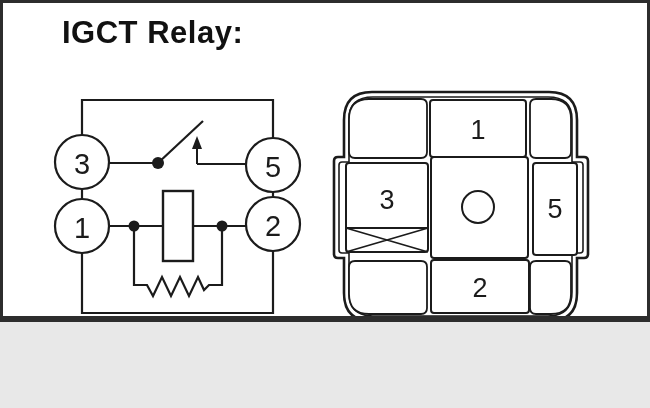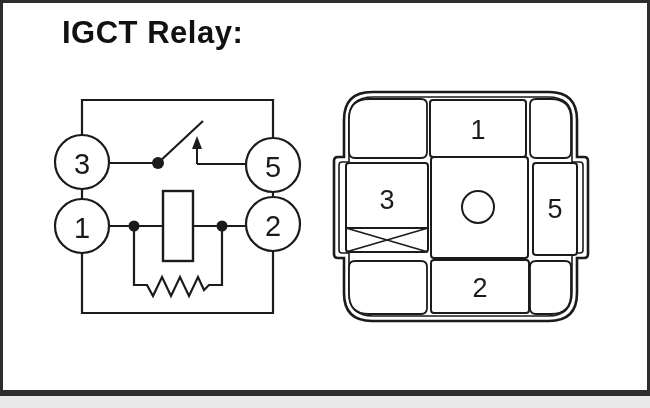--- a/index.html
+++ b/index.html
@@ -1,18 +1,18 @@
 <!DOCTYPE html>
 <html style="--line: #1b1b1b; --bg: #ffffff; --frame: #2d2d2d;"><head>
 <meta charset="utf-8">
 <style>
   :root { --line:#1b1b1b; --bg:#ffffff; --frame:#2d2d2d; }
   html,body { margin:0; padding:0; background:#e8e8e8; }
   #page {
-    position:relative; width:650px; height:396px; box-sizing:border-box;
+    position:relative; width:650px; height:322px; box-sizing:border-box;
     background:var(--bg);
     border-style:solid; border-color:var(--frame);
     border-width:3px 3px 6px 3px;
     overflow:hidden;
     font-family:"Liberation Sans", sans-serif;
   }
   svg { display:block; }
   .wire   { stroke:var(--line); fill:none; }
   .cavity { stroke:var(--line); fill:var(--bg); }
   .solid  { fill:var(--line); stroke:none; }

